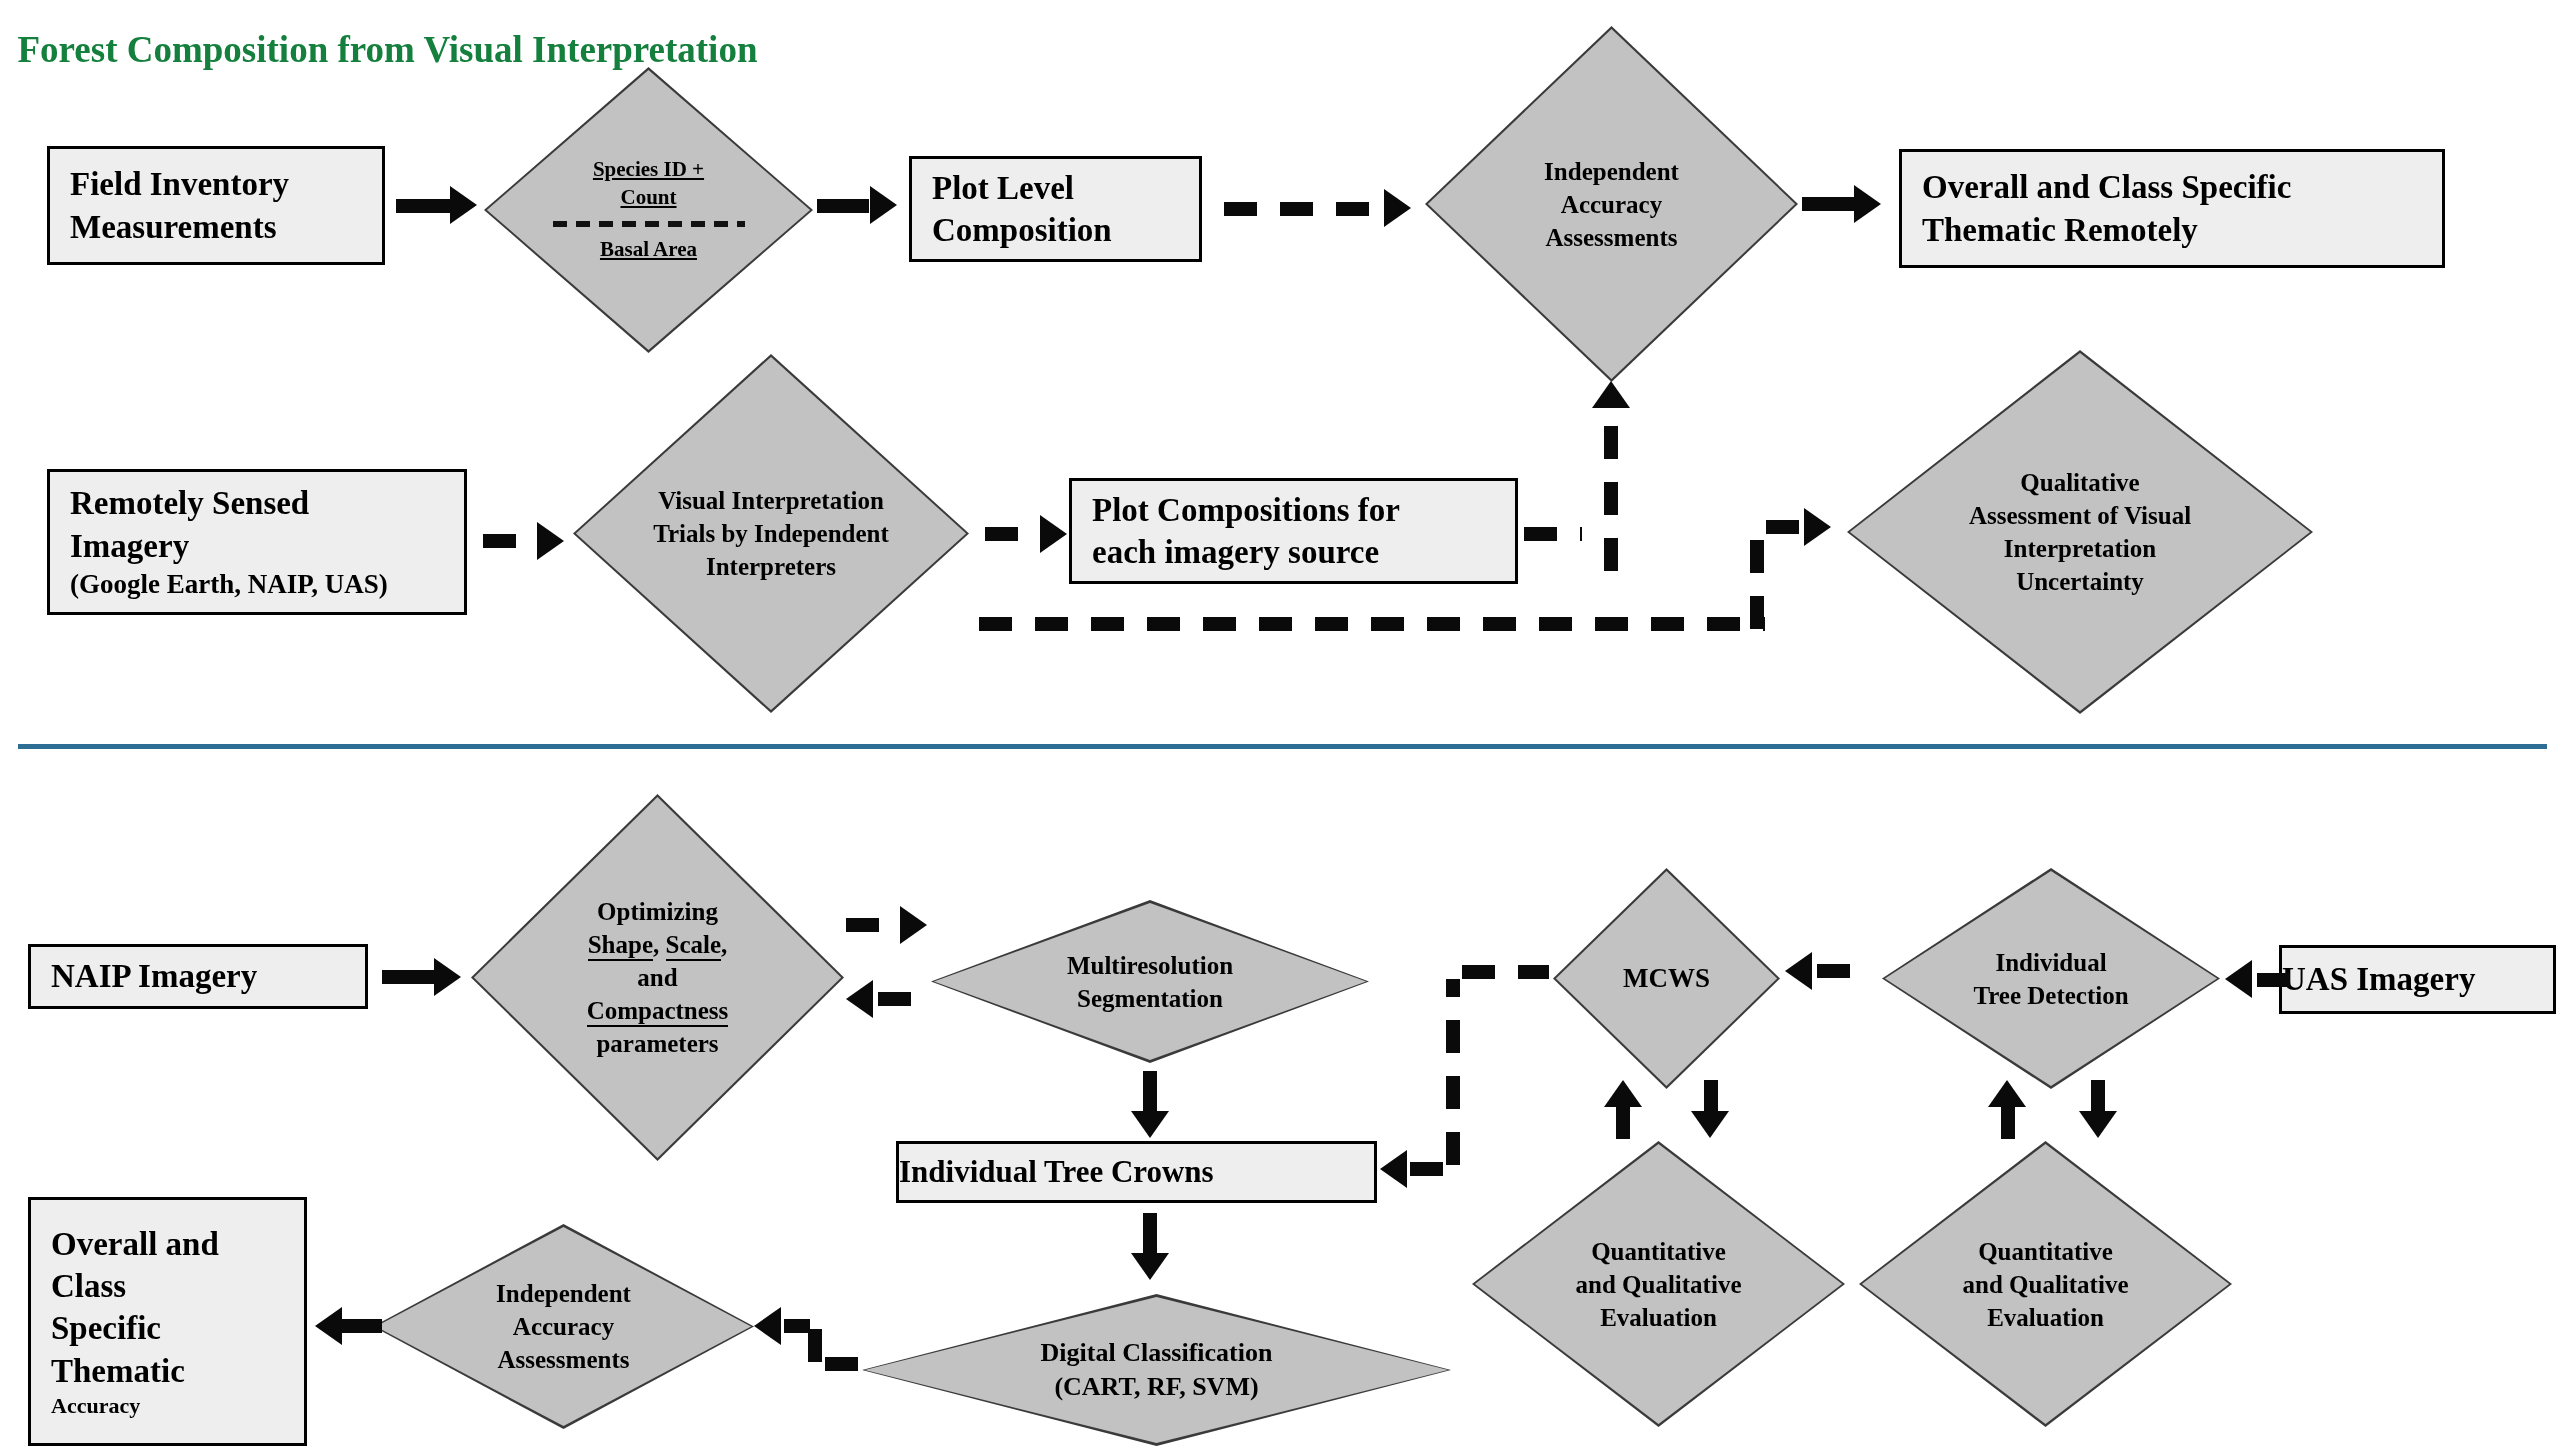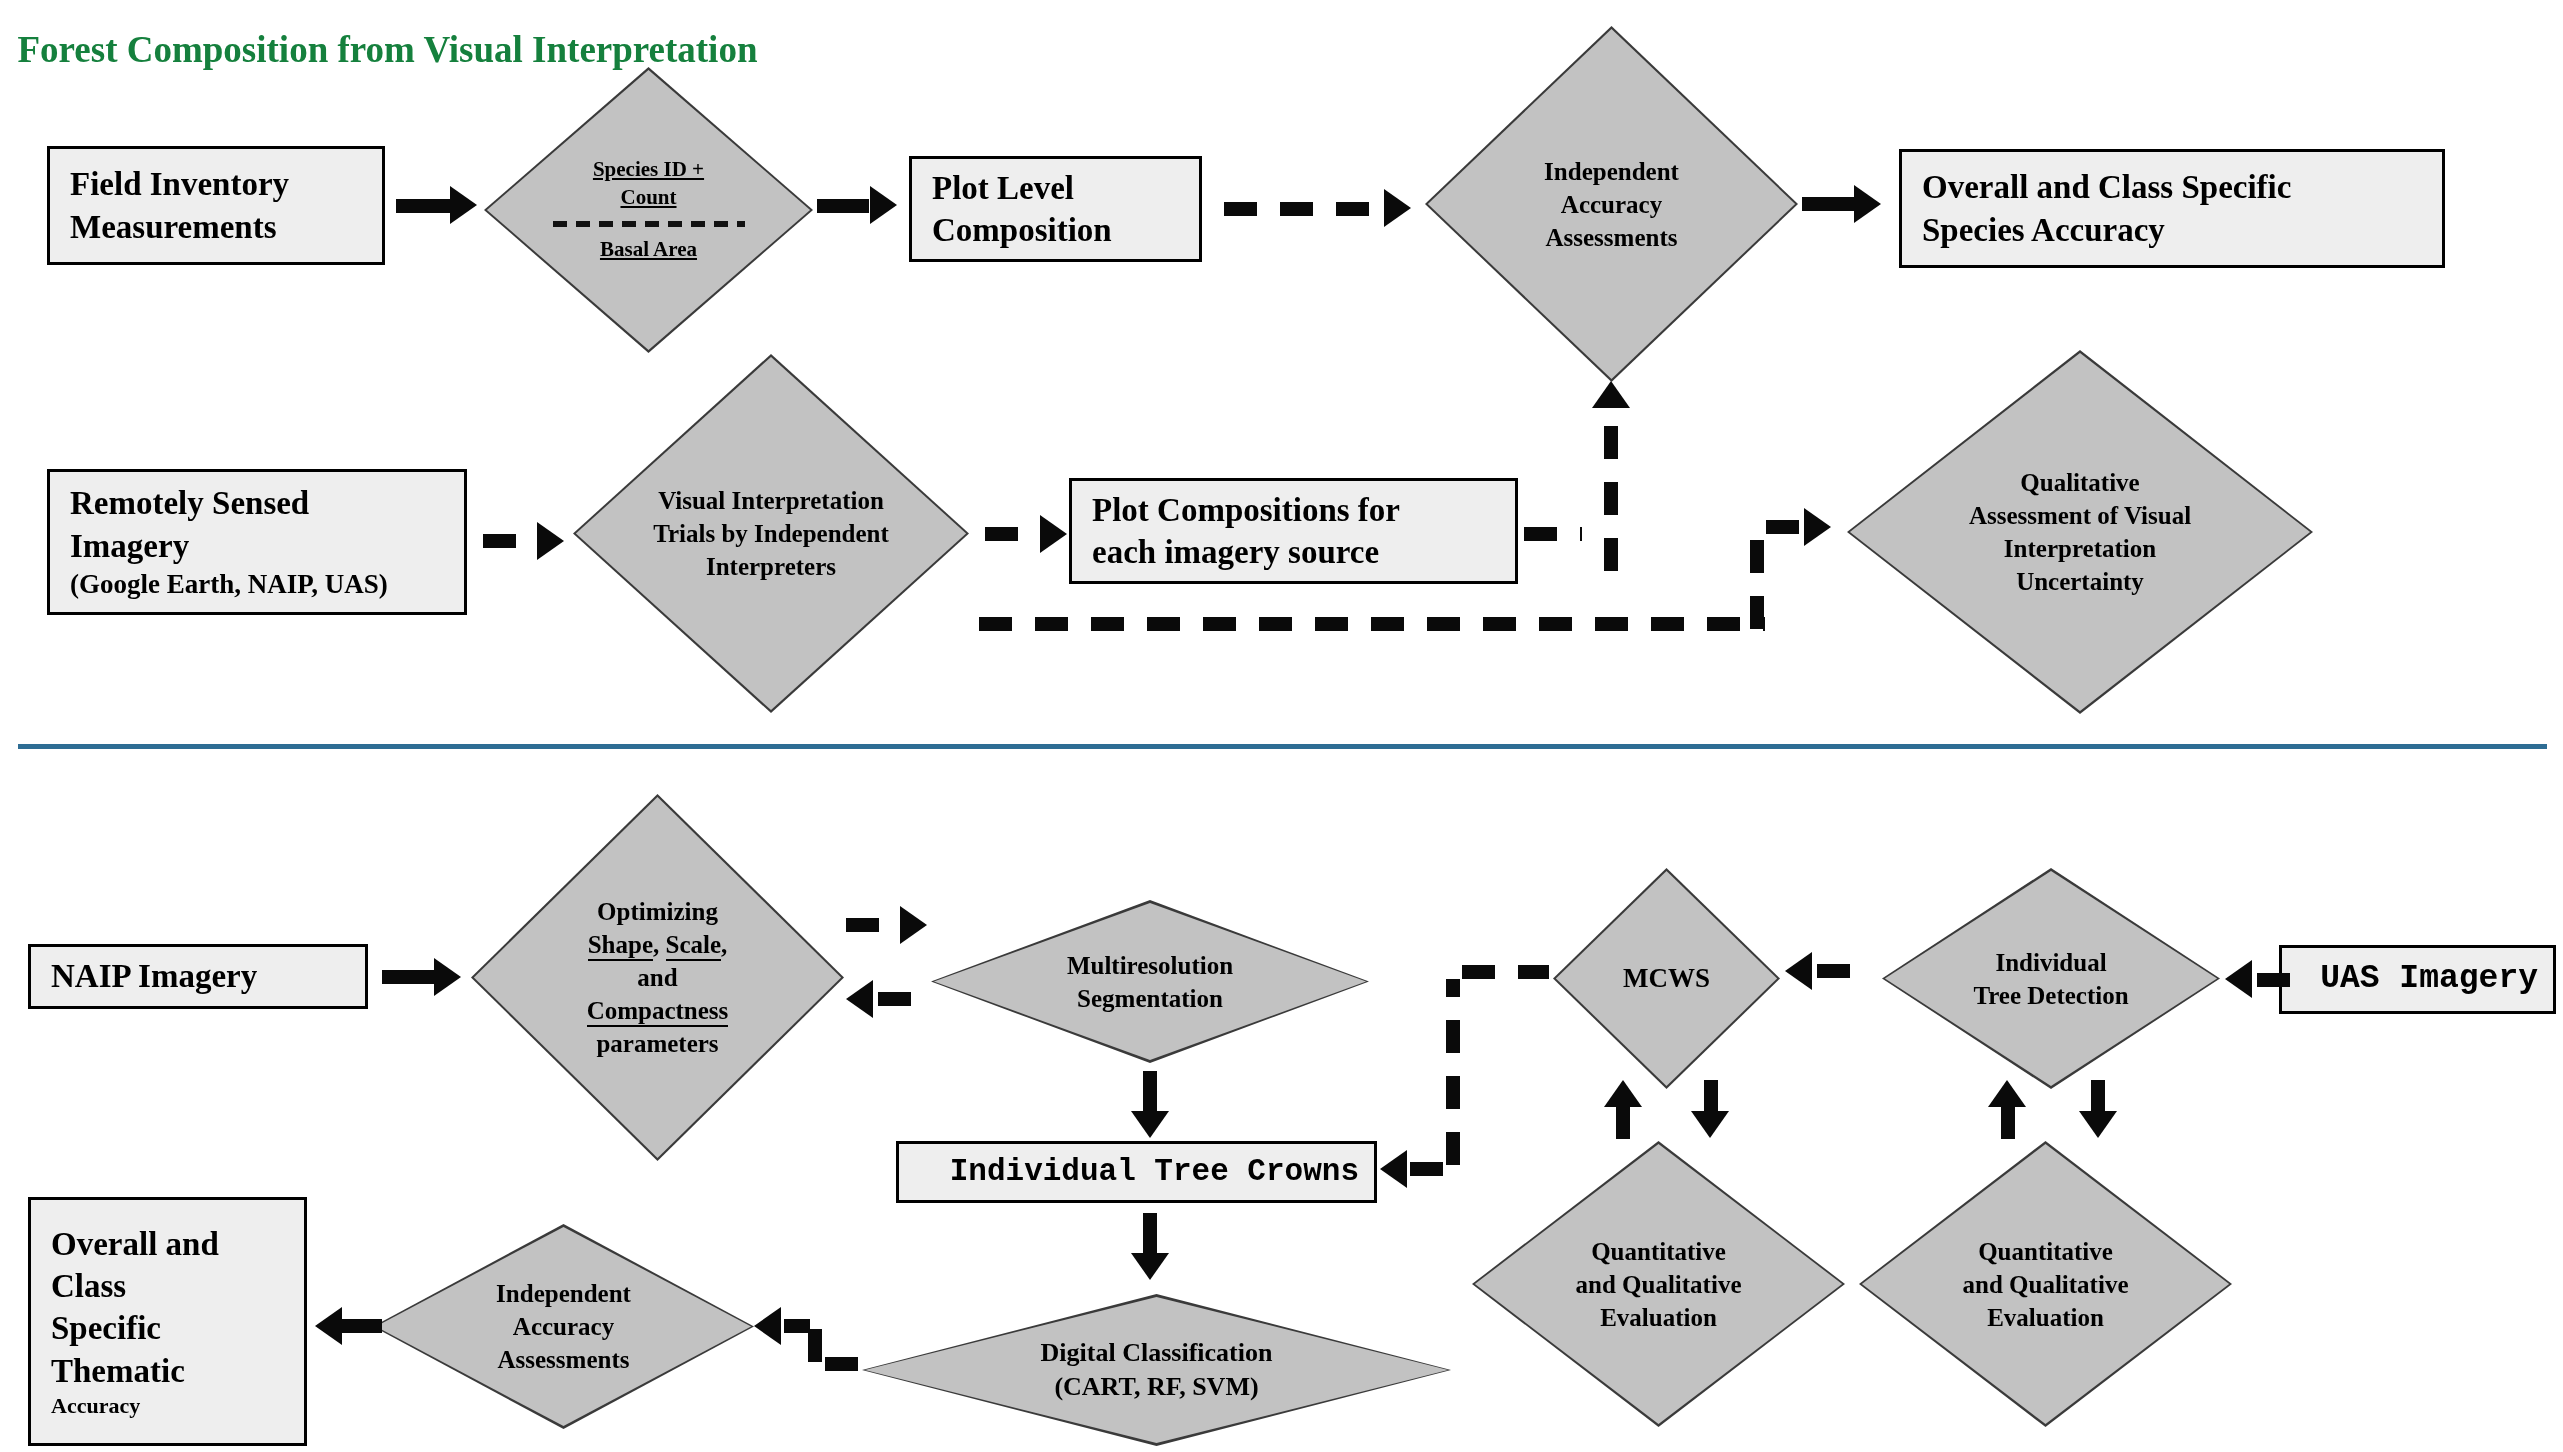--- a/index.html
+++ b/index.html
@@ -3,21 +3,21 @@
 <meta charset="utf-8">
 <style>
   html,body{margin:0;padding:0;background:#ffffff;}
   #canvas{position:relative;width:2563px;height:1452px;background:#ffffff;overflow:hidden;
           font-family:"Liberation Serif","DejaVu Serif",serif;color:#000;}
   .title{position:absolute;font-size:37px;font-weight:bold;color:#15803d;letter-spacing:0px;white-space:nowrap;}
   
   .node-box{position:absolute;background:#eeeeee;border:3.5px solid #000;box-sizing:border-box;
             display:flex;flex-direction:column;justify-content:center;font-weight:bold;}
   .node-box .bl{font-size:33px;line-height:1.28;text-align:left;padding-left:20px;padding-right:5.8px;}
-  .node-box .bl.center{text-align:right;padding-left:0;padding-right:15px;font-family:Liberation Mono, monospace;}
+  .node-box .bl.center{text-align:left;padding-left:0;padding-right:15px;}
   .node-box .bl.small{font-size:27px;}
   
   .diamond{position:absolute;}
   .d-border{position:absolute;inset:0;background:#3a3a3a;clip-path:polygon(50% 0,100% 50%,50% 100%,0 50%);}
   .d-fill{position:absolute;inset:2.9px;background:#c2c2c2;clip-path:polygon(50% 0,100% 50%,50% 100%,0 50%);}
   .d-label{position:absolute;inset:0;display:flex;flex-direction:column;align-items:center;justify-content:center;
            text-align:center;font-weight:bold;font-size:25px;line-height:1.32;}
   .d-label .w{display:block;}
   .u{border-bottom:2.9px solid #000;padding-bottom:0.6px;margin-top:40px;}
   
@@ -84,21 +84,21 @@
     </div>
   </div>
 
   <div>
     <div class="shaft-h" style="left:1802px;top:197px;width:52px;"></div>
     <div class="head-right" style="left:1854px;top:185px;"></div>
   </div>
 
   <div class="node-box" style="left:1899px;top:149px;width:546px;height:119px;">
     <div class="bl">Overall and Class Specific</div>
-    <div class="bl">Species Accuracy</div>
+    <div class="bl">Thematic Remotely</div>
   </div>
 
   <div class="node-box" style="left:47px;top:469px;width:420px;height:146px;">
     <div class="bl">Remotely Sensed</div>
     <div class="bl">Imagery</div>
     <div class="bl small">(Google Earth, NAIP, UAS)</div>
   </div>
 
   <div>
     <div class="dash-h" style="left:483px;top:534px;width:56px;"></div>

